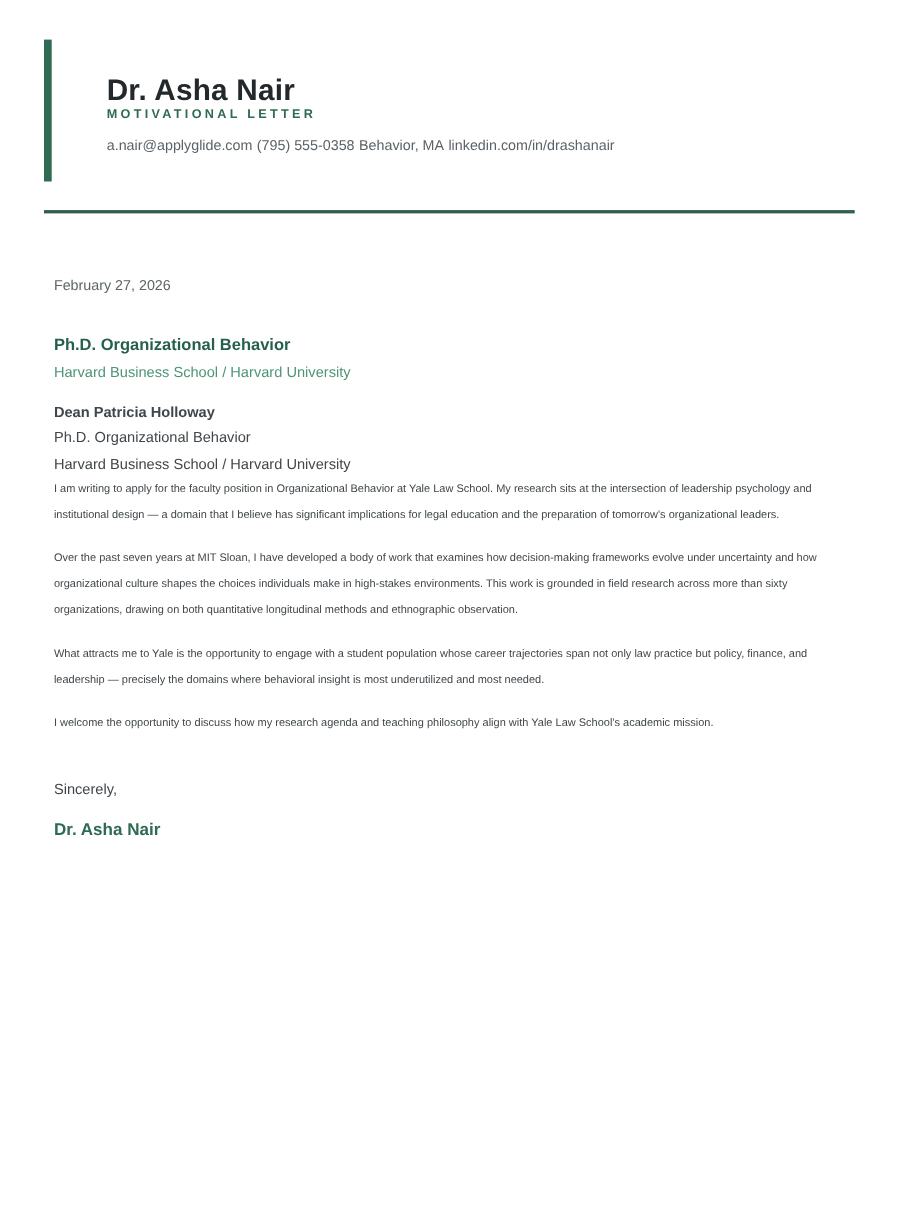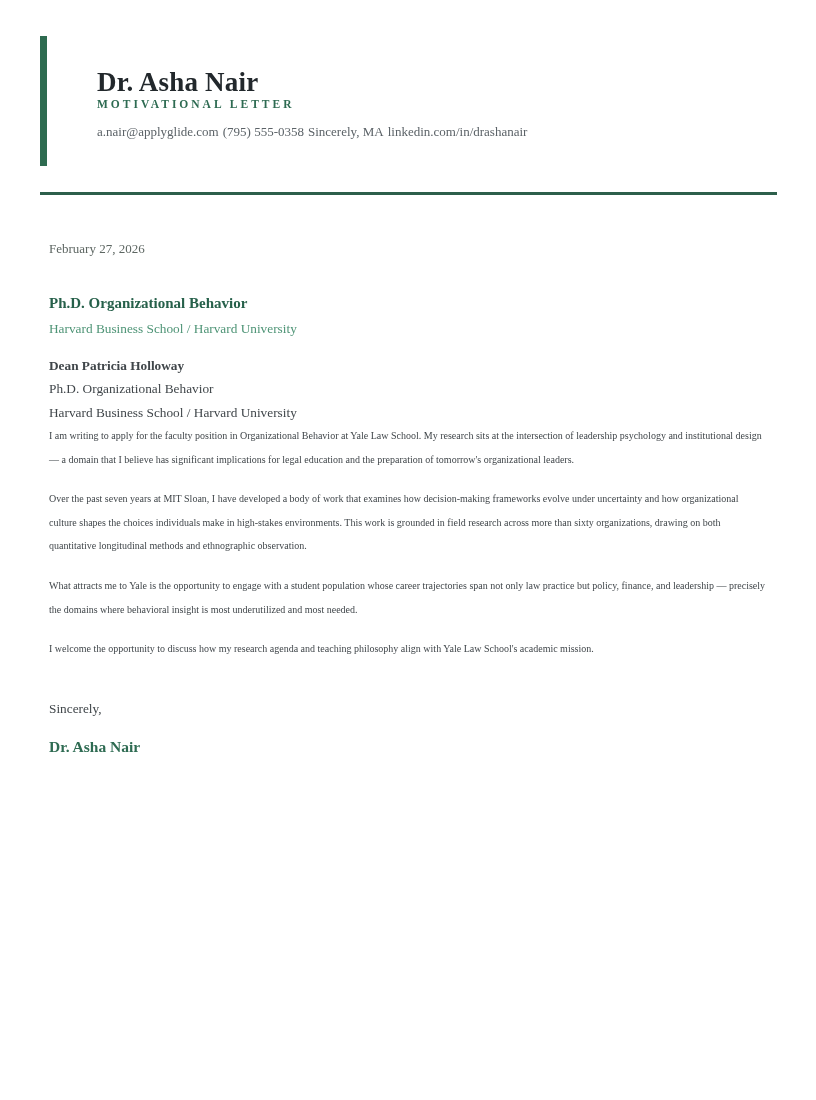--- a/index.html
+++ b/index.html
@@ -13,21 +13,20 @@
     font-family: "Liberation Sans", sans-serif;
     -webkit-font-smoothing: antialiased;
   }
   .page {
     position: relative;
     width: 816px;
     height: 900px;
     background: #ffffff;
     box-sizing: border-box;
     overflow: hidden;
-    font-family: Liberation Serif, serif;
   }
 
   
   .letter-header {
     display: flex;
     align-items: stretch;
     margin: 36px 40px 0 40px;
   }
   .accent-bar {
     width: 7px;
@@ -60,21 +59,21 @@
   }
 
   .header-rule {
     border: none;
     border-top: 3px solid #2d5f4b;
     margin: 26px 39px 0 40px;
   }
 
   
   .letter-main {
-    margin: 4px 49px;
+    margin: 16px 49px;
     padding-top: 42px;
   }
   .letter-date {
     margin: 0 0 38px 0;
     font-size: 13px;
     color: #5d6662;
   }
   .position-title {
     margin: 0 0 9px 0;
     font-size: 15px;
@@ -126,21 +125,21 @@
 <div class="page">
 
   <header class="letter-header">
     <div class="accent-bar"></div>
     <div class="header-content">
       <h1 class="author-name">Dr. Asha Nair</h1>
       <div class="doc-type">MOTIVATIONAL LETTER</div>
       <div class="contact-row">
         <span>a.nair@applyglide.com</span>
         <span>(795) 555-0358</span>
-        <span>Sincerely, MA</span>
+        <span>Behavior, MA</span>
         <span>linkedin.com/in/drashanair</span>
       </div>
     </div>
   </header>
 
   <hr class="header-rule">
 
   <main class="letter-main">
     <p class="letter-date">February 27, 2026</p>
 

